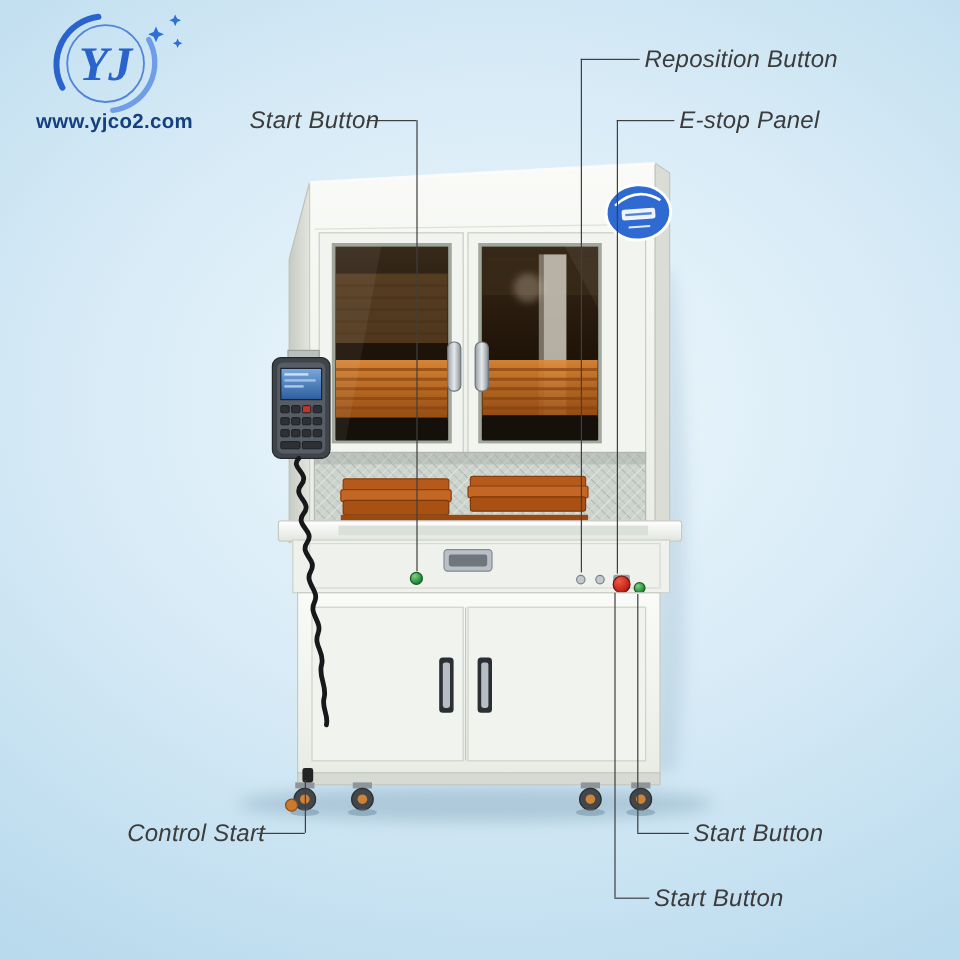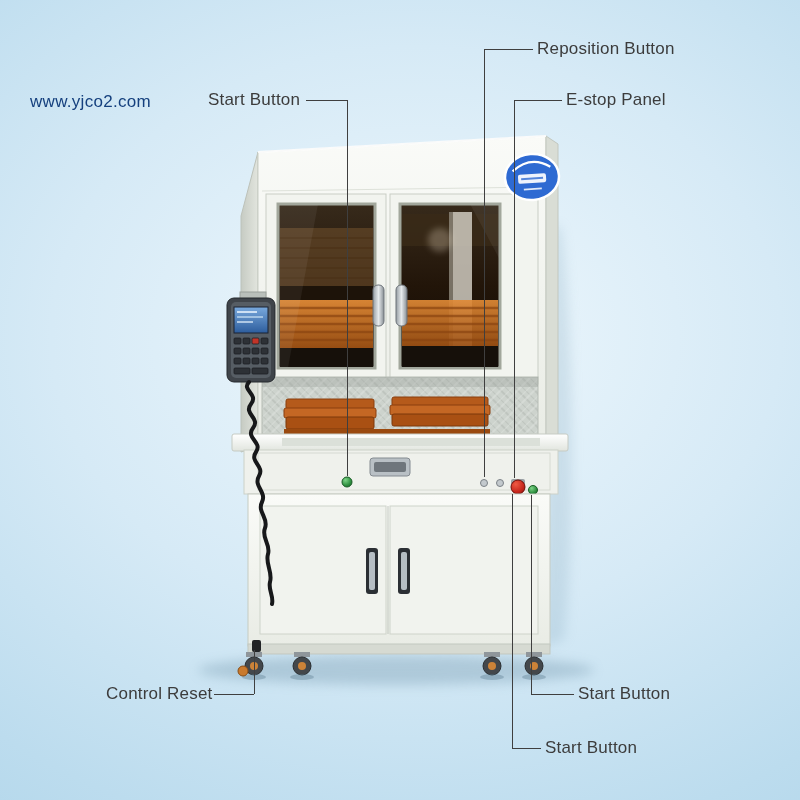--- a/index.html
+++ b/index.html
@@ -5,29 +5,29 @@
   * { margin:0; padding:0; box-sizing:border-box; }
   html,body { width:800px; height:800px; }
   body { font-family:"Liberation Sans", sans-serif; }
   .stage {
     position:relative; width:800px; height:800px; overflow:hidden;
     background: radial-gradient(ellipse 120% 95% at 52% 42%,
       #eff8fd 0%, #d6eaf6 38%, #bcdcee 68%, #a5cfe6 100%);
   }
   .scene { position:absolute; left:0; top:0; }
   .callout {
-    position:absolute; color:#3c3c3c; font-size:17px; letter-spacing:.2px;
-    white-space:nowrap; z-index:5;
+    position:absolute; color:#3c3c3c; font-size:20px; letter-spacing:.2px;
+    white-space:nowrap; z-index:5;font-style:italic;
   }
   .hline,.vline { position:absolute; background:#3f3f3f; z-index:4; }
   .hline { height:1px; } .vline { width:1px; }
   .logo { position:absolute; left:24px; top:6px; z-index:6; }
   .site {
     position:absolute; left:30px; top:92px; z-index:6;
-    font-size:17px; font-weight:400; color:#15407e; letter-spacing:.3px;
+    font-size:17px; font-weight:700; color:#15407e; letter-spacing:.3px;
   }
 </style>
 </head>
 <body>
 
 <div class="stage">
 
   <svg class="scene" width="800" height="800" viewBox="0 0 800 800">
     <defs>
       <linearGradient id="faceG" x1="0" y1="0" x2="0" y2="1">
@@ -243,26 +243,39 @@
         <rect x="252" y="358" width="7" height="6" rx="1"></rect>
           <rect x="261" y="358" width="7" height="6" rx="1"></rect>
         <rect x="234" y="368" width="16" height="6" rx="1"></rect>
           <rect x="252" y="368" width="16" height="6" rx="1"></rect>
       </g>
     </g>
     <path d="M249,382 c-8,8 10,12 2,22 c-8,10 10,14 2,24 c-8,10 10,14 3,24 c-7,10 9,14 3,24 c-6,10 8,16 3,26 c-5,10 7,16 3,26 c-4,10 6,16 3,26 c-3,10 5,18 2,28 c-2,8 4,14 2,22" fill="none" stroke="#17181a" stroke-width="4" stroke-linecap="round"></path>
     <rect x="252" y="640" width="9" height="12" rx="2" fill="#222426"></rect>
   </svg>
 
+  <div class="logo">
+    <svg width="160" height="92" viewBox="0 0 160 92">
+      <circle cx="64" cy="47" r="32" fill="none" stroke="#3a74d6" stroke-width="1.5" opacity="0.85"></circle>
+      <path d="M28,67 A40,40 0 0 1 58,8" fill="none" stroke="#2a63cc" stroke-width="5" stroke-linecap="round"></path>
+      <path d="M100,27 A40,40 0 0 1 70,86" fill="none" stroke="#6f9de8" stroke-width="4.5" stroke-linecap="round"></path>
+      <text x="64" y="61" text-anchor="middle" font-family="Liberation Serif, serif" font-style="italic" font-weight="bold" font-size="40" fill="#2a63cc">YJ</text>
+      <g fill="#2f6fd8">
+        <path d="M106 16 l2 4.6 4.6 2 -4.6 2 -2 4.6 -2 -4.6 -4.6 -2 4.6 -2 Z"></path>
+        <path d="M122 6 l1.5 3.4 3.4 1.5 -3.4 1.5 -1.5 3.4 -1.5 -3.4 -3.4 -1.5 3.4 -1.5 Z"></path>
+        <path d="M124 26 l1.2 2.8 2.8 1.2 -2.8 1.2 -1.2 2.8 -1.2 -2.8 -2.8 -1.2 2.8 -1.2 Z"></path>
+      </g>
+    </svg>
+  </div>
   <div class="site">www.yjco2.com</div>
 
   <div class="callout" style="left:537px; top:39px;">Reposition Button</div>
   <div class="callout" style="left:208px; top:90px;">Start Button</div>
   <div class="callout" style="left:566px; top:90px;">E-stop Panel</div>
-  <div class="callout" style="left:106px; top:684px;">Control Reset</div>
+  <div class="callout" style="left:106px; top:684px;">Control Start</div>
   <div class="callout" style="left:578px; top:684px;">Start Button</div>
   <div class="callout" style="left:545px; top:738px;">Start Button</div>
 
   <div class="hline" style="left:484px; top:49px; width:49px;"></div>
   <div class="vline" style="left:484px; top:49px; height:428px;"></div>
 
   <div class="hline" style="left:306px; top:100px; width:41px;"></div>
   <div class="vline" style="left:347px; top:100px; height:376px;"></div>
 
   <div class="hline" style="left:514px; top:100px; width:48px;"></div>

